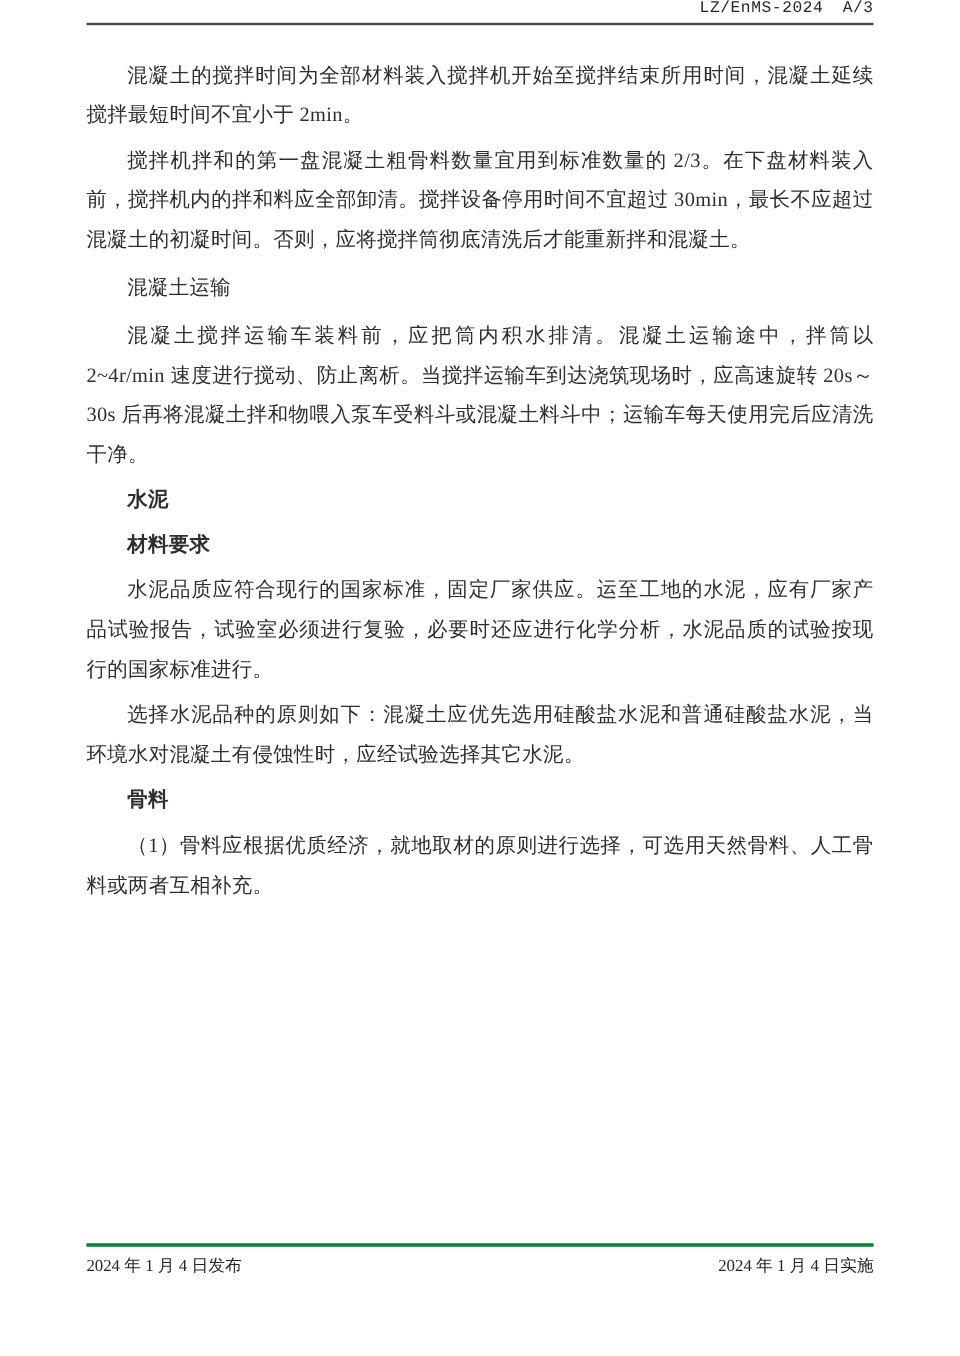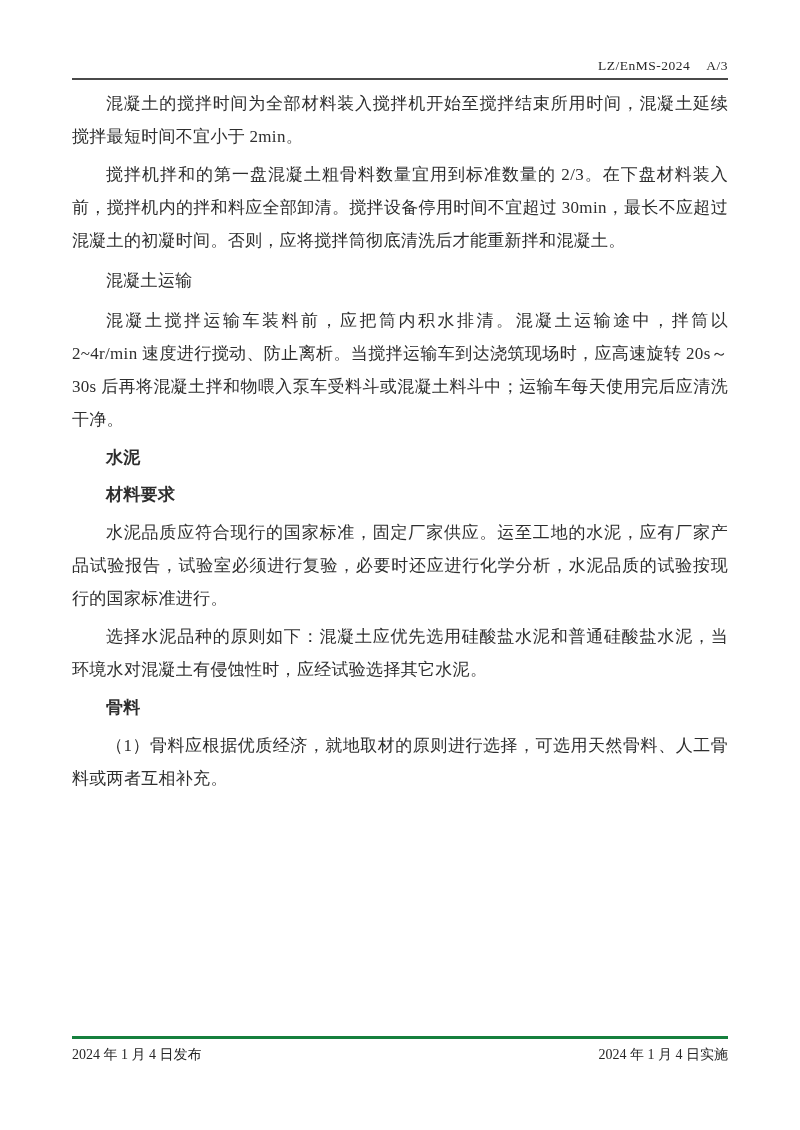--- a/index.html
+++ b/index.html
@@ -15,35 +15,35 @@
     background: #ffffff;
     box-sizing: border-box;
     padding: 0 72px;
     display: flex;
     flex-direction: column;
     overflow: hidden;
     font-family: "Liberation Serif", "DejaVu Serif", serif;
     color: #2e2e2e;
   }
   .doc-header {
-    padding-top: 58px;
+    font-family: Liberation Mono, monospace;
   }
   .doc-header .code-line {
     display: flex;
     justify-content: flex-end;
     align-items: baseline;
     gap: 16px;
     font-size: 13.5px;
     color: #262626;
     letter-spacing: 0.5px;
     border-bottom: 2px solid #4a4a4a;
     padding-bottom: 4px;
   }
   .doc-body {
-    padding-top: 2px;
+    padding-top: 20px;
   }
   .doc-body p {
     font-size: 17px;
     line-height: 33px;
     text-align: justify;
     text-indent: 2em;
     margin: 5px 0;
     letter-spacing: 0.3px;
   }
   .doc-body p.subheading {

